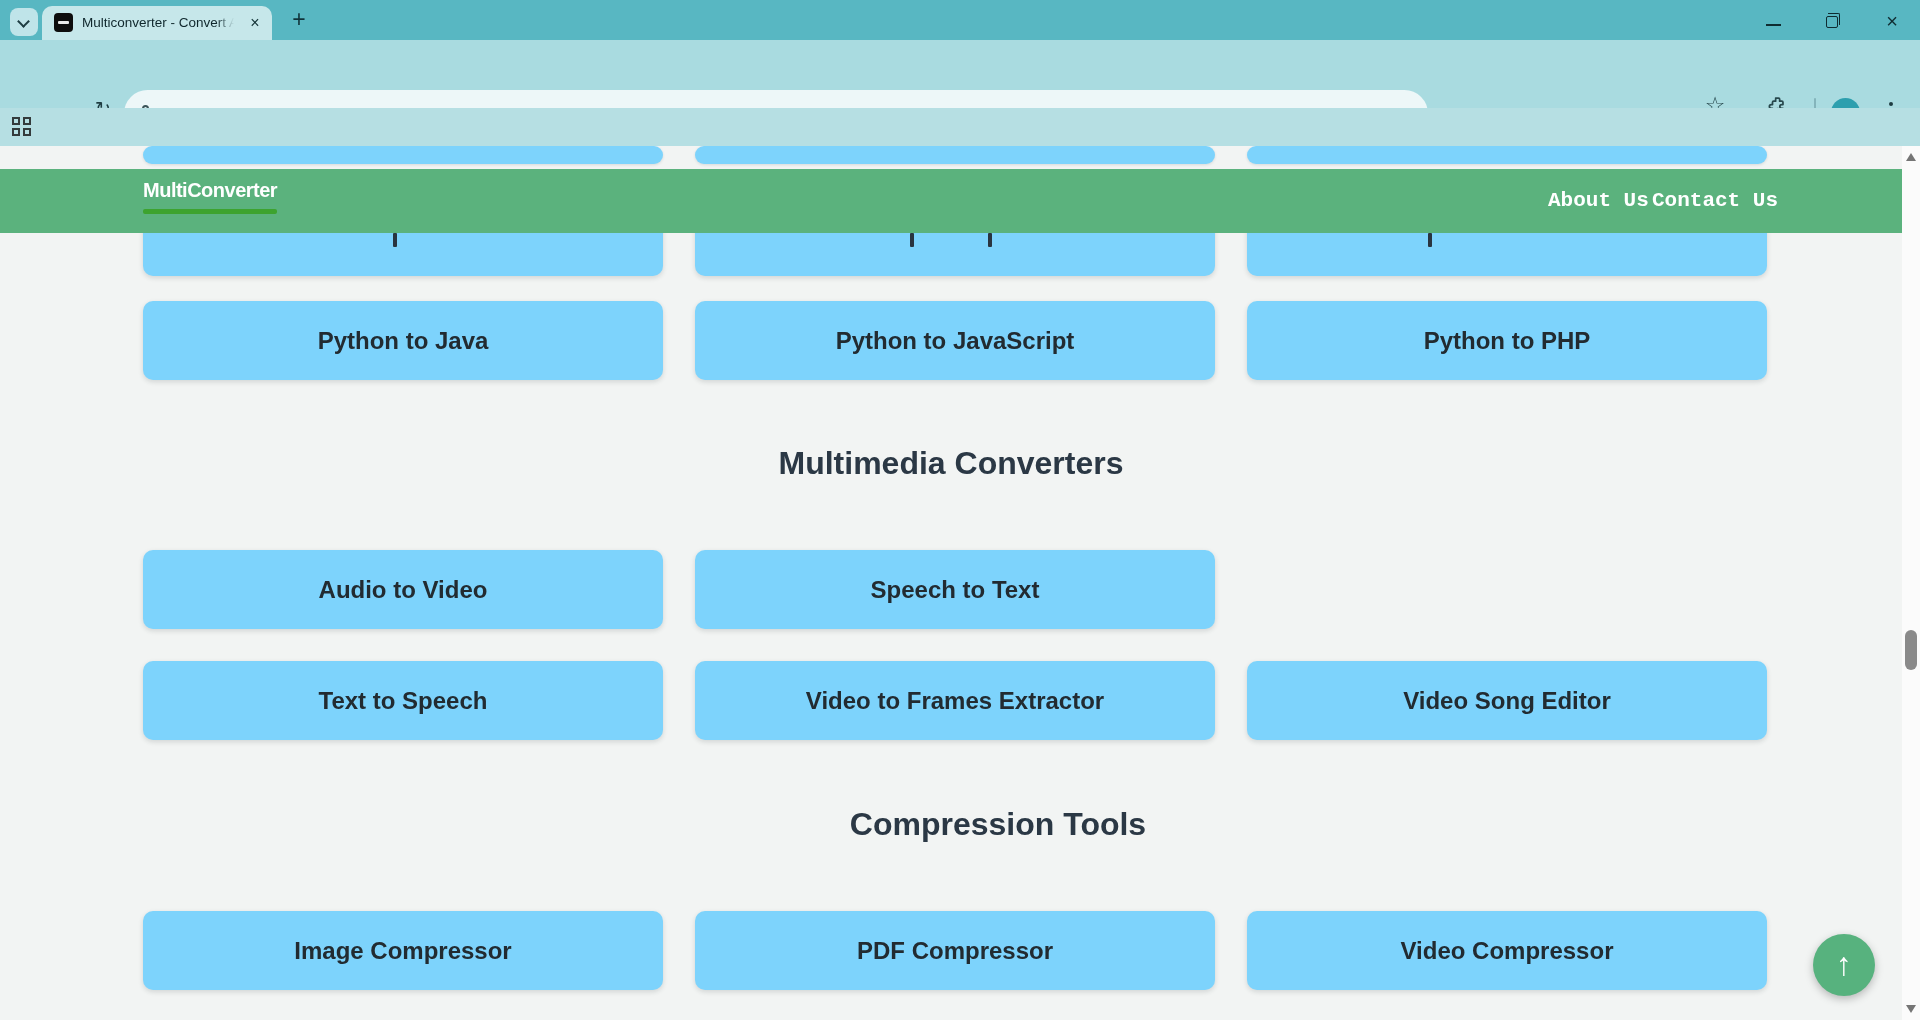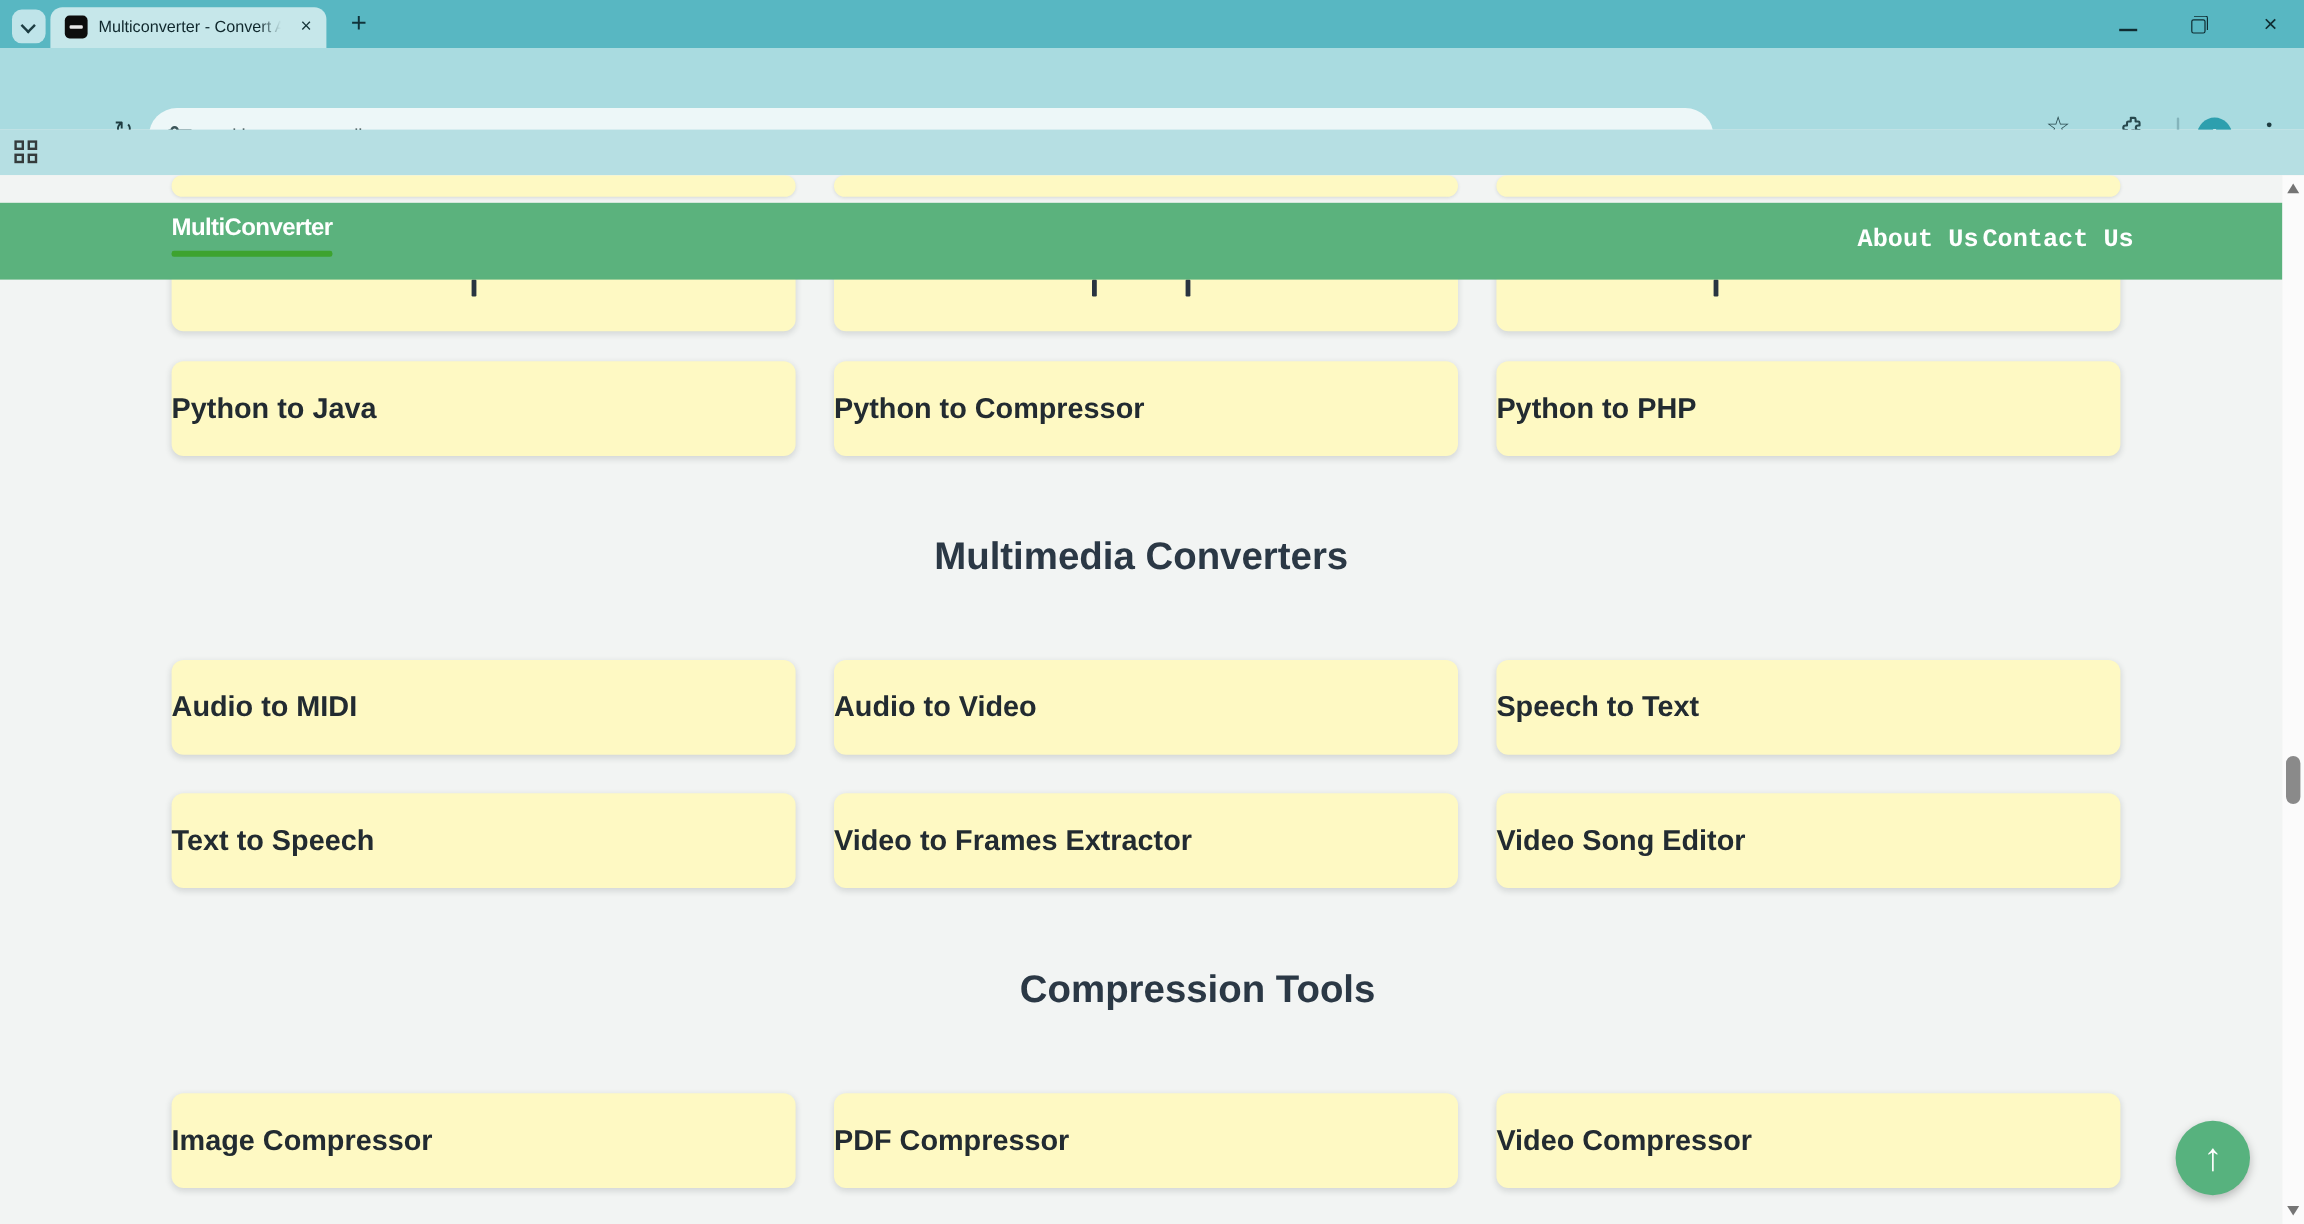--- a/index.html
+++ b/index.html
@@ -47,21 +47,21 @@
   .bookmarksbar { position:absolute; left:0; top:108px; width:1920px; height:38px; background:#b6dfe3; }
   .appsgrid { position:absolute; left:12px; top:9px; width:20px; height:20px; cursor:pointer; }
   .appsgrid i { position:absolute; width:8px; height:8px; border:2px solid #343b3c; }
   .appsgrid i:nth-child(1){ left:0; top:0; } .appsgrid i:nth-child(2){ left:11px; top:0; }
   .appsgrid i:nth-child(3){ left:0; top:11px; } .appsgrid i:nth-child(4){ left:11px; top:11px; }
 
   
   .viewport { position:absolute; left:0; top:146px; width:1920px; height:874px; background:#f2f4f3; overflow:hidden; }
 
   .grid-row { position:absolute; left:143px; width:1624px; display:grid; grid-template-columns:repeat(3,1fr); gap:32px; }
-  .card { background:#fef9c3; border-radius:10px; box-shadow:0 2px 5px rgba(25,40,40,.15); display:flex; align-items:center; cursor:pointer; }
+  .card { background:#7dd3fc; border-radius:10px; box-shadow:0 2px 5px rgba(25,40,40,.15); display:flex; align-items:center; justify-content:center; cursor:pointer; }
   .card span { font-size:24px; font-weight:600; color:#222b31; }
   .row-sliver { top:0; height:18px; }
   .row-sliver .card { border-radius:9px; box-shadow:0 1px 3px rgba(25,40,40,.12); }
   .row-hidden { top:51px; height:79px; }
   .row-code { top:155px; height:79px; }
   .row-mm1 { top:404px; height:79px; }
   .row-mm2 { top:515px; height:79px; }
   .row-comp { top:765px; height:79px; }
 
   .frag { position:absolute; top:87px; width:4px; height:14px; background:#293440; border-radius:1px; z-index:2; }
@@ -167,33 +167,30 @@
     </div>
     <div class="nav-link nav-about">About Us</div>
     <div class="nav-link nav-contact">Contact Us</div>
   </div>
 
   <div class="grid-row row-code">
       <div class="card">
         <span>Python to Java</span>
       </div>
       <div class="card">
-        <span>Python to Compressor</span>
+        <span>Python to JavaScript</span>
       </div>
       <div class="card">
         <span>Python to PHP</span>
       </div>
     </div>
 
   <div class="section-heading h-multimedia">Multimedia Converters</div>
 
   <div class="grid-row row-mm1">
-      <div class="card">
-        <span>Audio to MIDI</span>
-      </div>
       <div class="card">
         <span>Audio to Video</span>
       </div>
       <div class="card">
         <span>Speech to Text</span>
       </div>
     </div>
   <div class="grid-row row-mm2">
       <div class="card">
         <span>Text to Speech</span>

